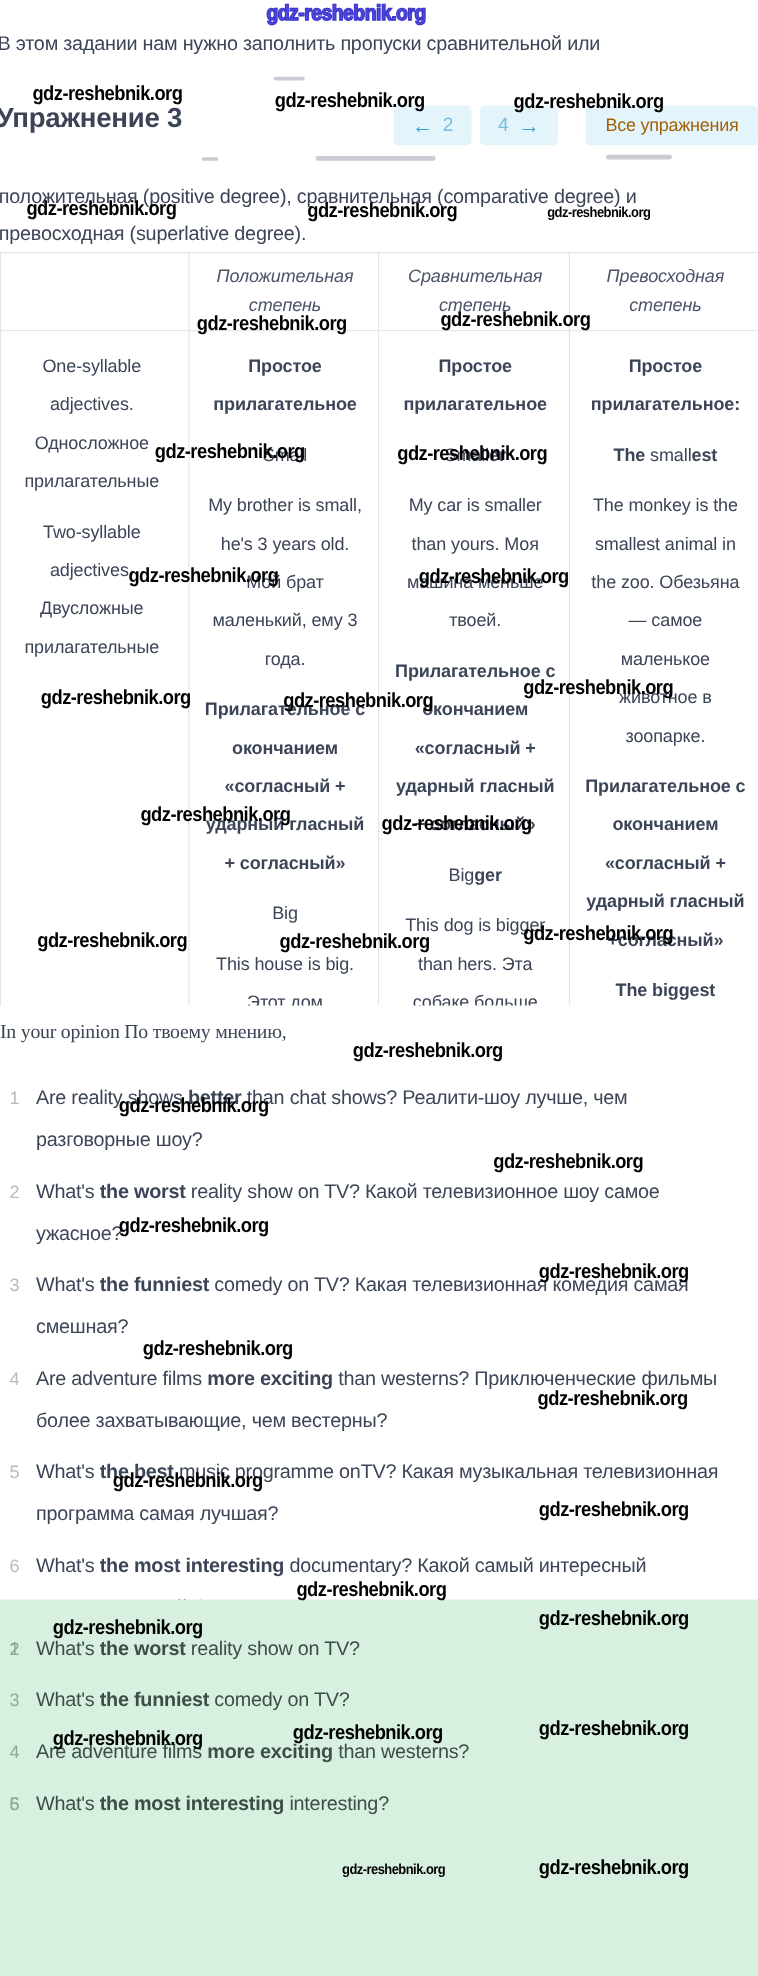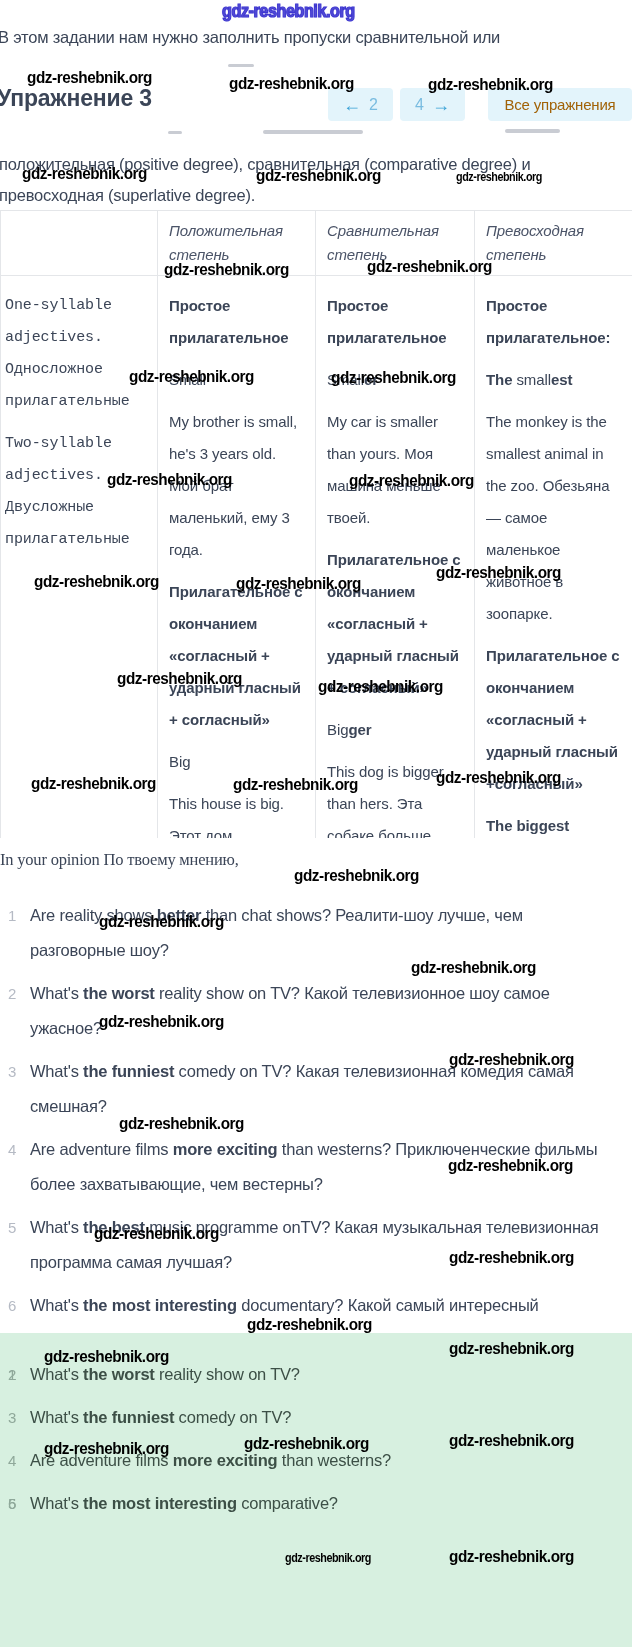--- a/index.html
+++ b/index.html
@@ -30,26 +30,26 @@
   .d2{left:168px;top:131px;width:14px;}
   .d3{left:263px;top:130px;width:100px;height:4px;}
   .d4{left:505px;top:129px;width:55px;height:4px;}
   
   .degrees{position:absolute;left:-1px;margin:0;font-size:16.5px;letter-spacing:-0.2px;white-space:nowrap;}
   .deg1{top:155px;}
   .deg2{top:186px;}
   
   .table-clip{position:absolute;top:210px;left:0;width:632px;height:628px;overflow:hidden;}
   table{border-collapse:collapse;width:632px;table-layout:fixed;}
-  th,td{border:1px solid #e4e6e9;vertical-align:top;text-align:left;font-size:15px;letter-spacing:-0.1px;}
+  th,td{border:1px solid #e4e6e9;vertical-align:top;text-align:center;font-size:15px;letter-spacing:-0.1px;}
   th{font-style:italic;font-weight:normal;color:#4b5468;padding:8px 9px 8px 11px;line-height:24px;
      height:56px;box-sizing:border-box;}
   td{padding:14px 9px 10px 11px;line-height:32px;color:#3b4557;}
   td p{margin:0 0 10px 0;}
-  th:first-child,td:first-child{padding-left:4px;font-family:Liberation Mono, monospace;}
+  th:first-child,td:first-child{padding-left:4px;}
   
   .opinion{position:absolute;top:848px;left:0;width:632px;}
   .op-intro{margin:0 0 26px 0;font-size:16.5px;line-height:24px;letter-spacing:-0.2px;font-family:Liberation Serif, serif;}
   .q-item{position:relative;padding-left:30px;padding-right:10px;margin-bottom:8px;
           line-height:35px;font-size:16.5px;letter-spacing:-0.2px;}
   .q-num{position:absolute;left:8px;top:0;color:#b5bac4;font-size:15px;}
   
   .answers{position:absolute;top:1333px;left:0;width:632px;height:314px;background:#d7f0e0;
            color:#3c4f46;padding-top:16px;box-sizing:border-box;}
   .ans-intro{margin:0 0 26px 0;font-size:16.5px;line-height:24px;letter-spacing:-0.2px;}
@@ -187,17 +187,17 @@
       </div>
   </div>
 
   <div class="answers">
     <div class="q-list">
         <div class="q-item"><span class="q-num">1</span></div>
         <div class="q-item"><span class="q-num">2</span><span><span>What's </span><b>the worst</b><span> reality show on TV?</span></span></div>
         <div class="q-item"><span class="q-num">3</span><span><span>What's </span><b>the funniest</b><span> comedy on TV?</span></span></div>
         <div class="q-item"><span class="q-num">4</span><span><span>Are adventure films </span><b>more exciting</b><span> than westerns?</span></span></div>
         <div class="q-item"><span class="q-num">5</span></div>
-        <div class="q-item"><span class="q-num">6</span><span><span>What's </span><b>the most interesting</b><span> comparative?</span></span></div>
+        <div class="q-item"><span class="q-num">6</span><span><span>What's </span><b>the most interesting</b><span> interesting?</span></span></div>
       </div>
   </div>
 
 </div>
 
 </body></html>

